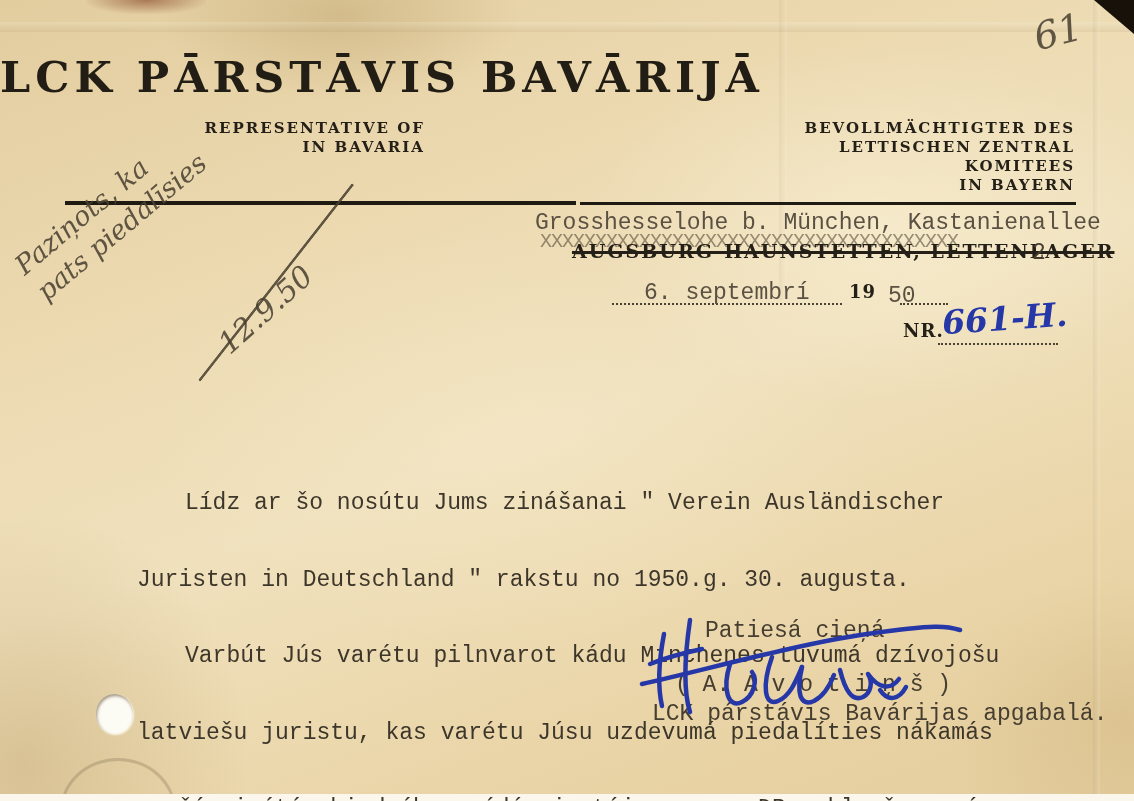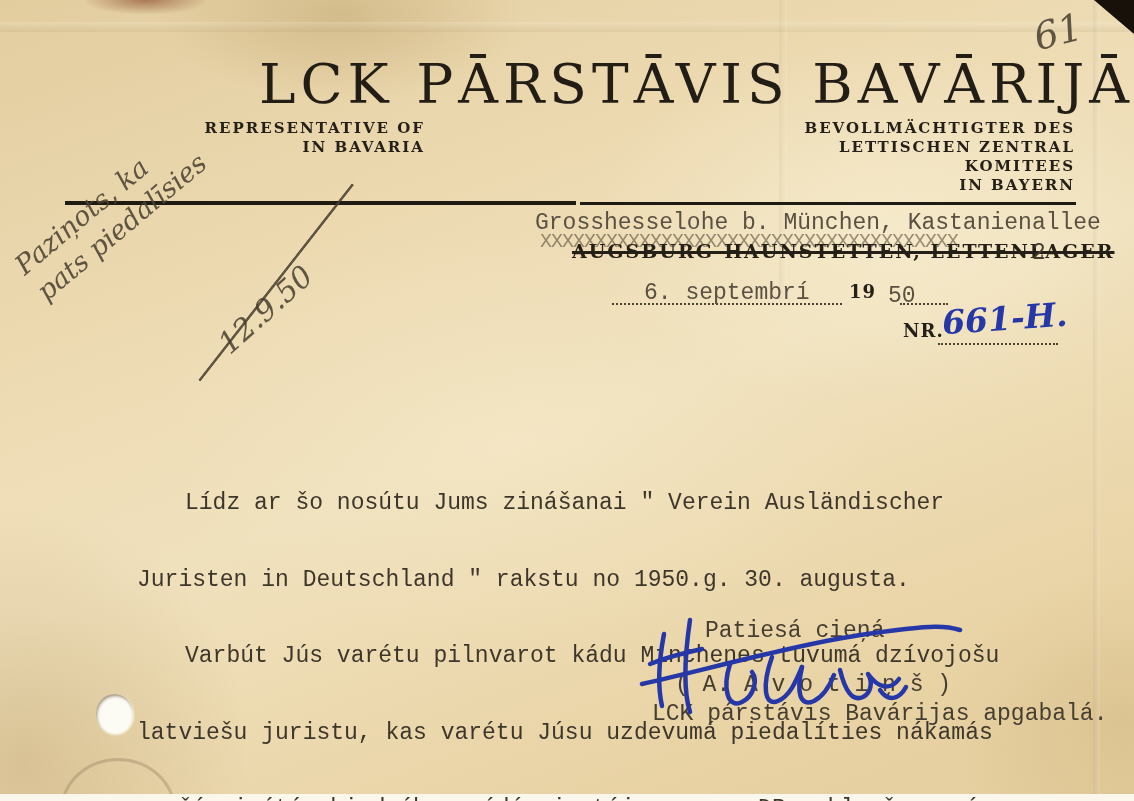--- a/index.html
+++ b/index.html
@@ -18,23 +18,23 @@
   .crease{position:absolute;background:linear-gradient(to bottom,rgba(255,255,240,.35),rgba(120,95,55,.18));pointer-events:none;}
   .crease.v{background:linear-gradient(to right,rgba(120,95,55,.14),rgba(255,255,240,.25));}
   .corner-dark{position:absolute;top:0;right:0;width:0;height:0;border-left:40px solid transparent;border-top:34px solid #17110a;}
   .smudge{position:absolute;left:86px;top:0;width:120px;height:14px;background:radial-gradient(ellipse at 50% 0%,rgba(120,50,20,.55),transparent 75%);}
   .bottom-strip{position:absolute;left:0;bottom:0;width:100%;height:7px;background:#fbf7ec;}
   .punch-hole{position:absolute;left:96px;top:694px;width:37px;height:40px;border-radius:50%;
     background:#fcfbf4;box-shadow:inset 1px 2px 3px rgba(90,70,40,.55),1px 1px 2px rgba(255,255,245,.8);}
   .stamp-ghost{position:absolute;left:60px;top:758px;width:110px;height:100px;border-radius:50%;
     border:3px solid rgba(125,108,78,.30);}
   
-  .lh-title{position:absolute;left:0;top:52px;width:100%;text-align:right;
-    font-family:"DejaVu Serif","Liberation Serif",serif;font-weight:normal;
-    font-size:55px;letter-spacing:5px;color:#221d15;}
+  .lh-title{position:absolute;left:0;top:52px;width:100%;text-align:left;
+    font-family:"DejaVu Serif","Liberation Serif",serif;font-weight:bold;
+    font-size:43px;letter-spacing:5px;color:#221d15;}
   .lh-sub{position:absolute;font-family:"DejaVu Serif","Liberation Serif",serif;font-weight:bold;
     font-size:15px;letter-spacing:2px;line-height:19px;text-align:right;color:#241f17;}
   .lh-sub.left{left:95px;top:119px;width:330px;}
   .lh-sub.right{left:745px;top:119px;width:330px;}
   .rule{position:absolute;background:#1f1a12;height:4px;}
   
   .tw{position:absolute;font-size:23px;white-space:pre;color:#463e30;}
   .tw.light{color:#5b5143;margin-left:16px;}
   .printed-addr{position:absolute;left:552px;top:240px;font-family:"DejaVu Serif","Liberation Serif",serif;
     font-weight:bold;font-size:19px;letter-spacing:2px;color:#241f17;

